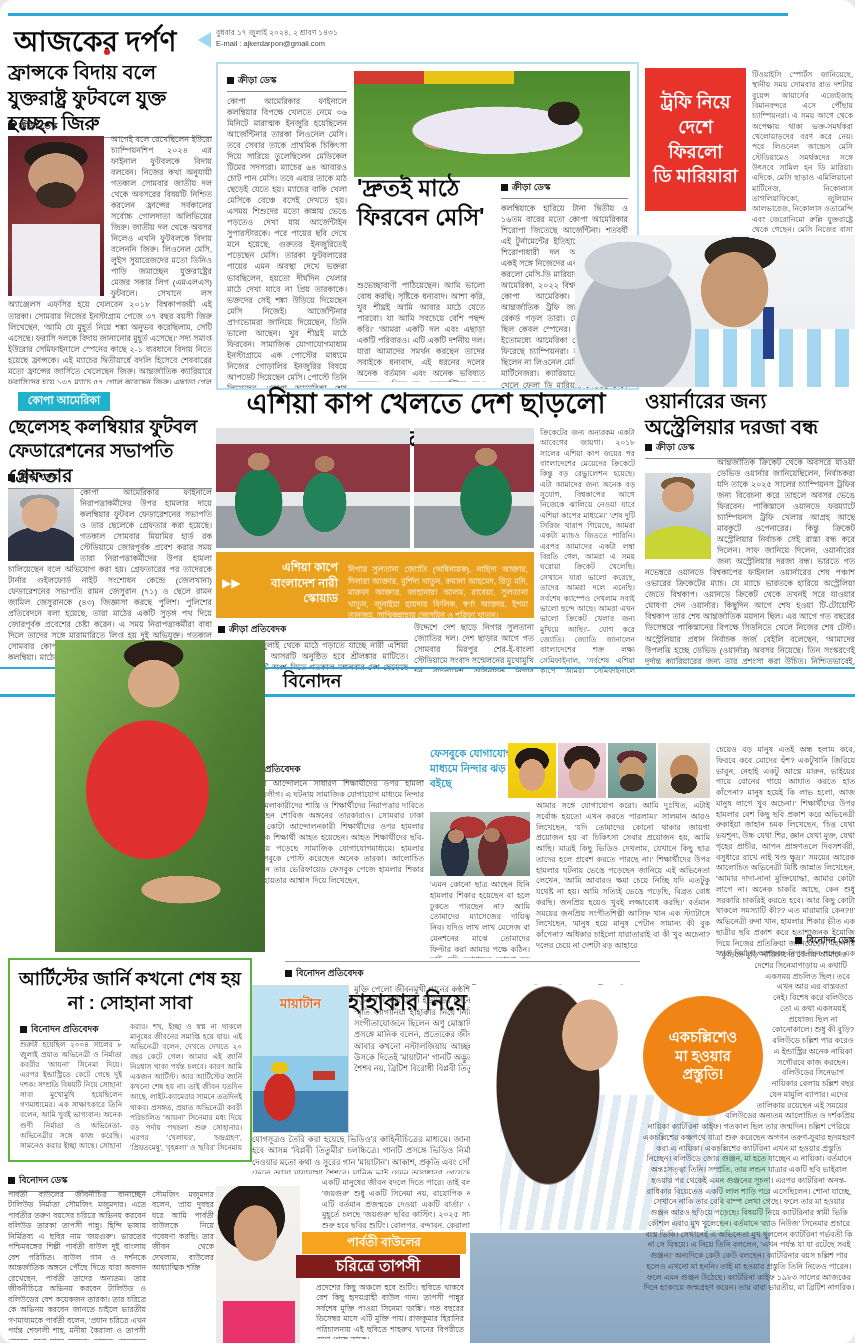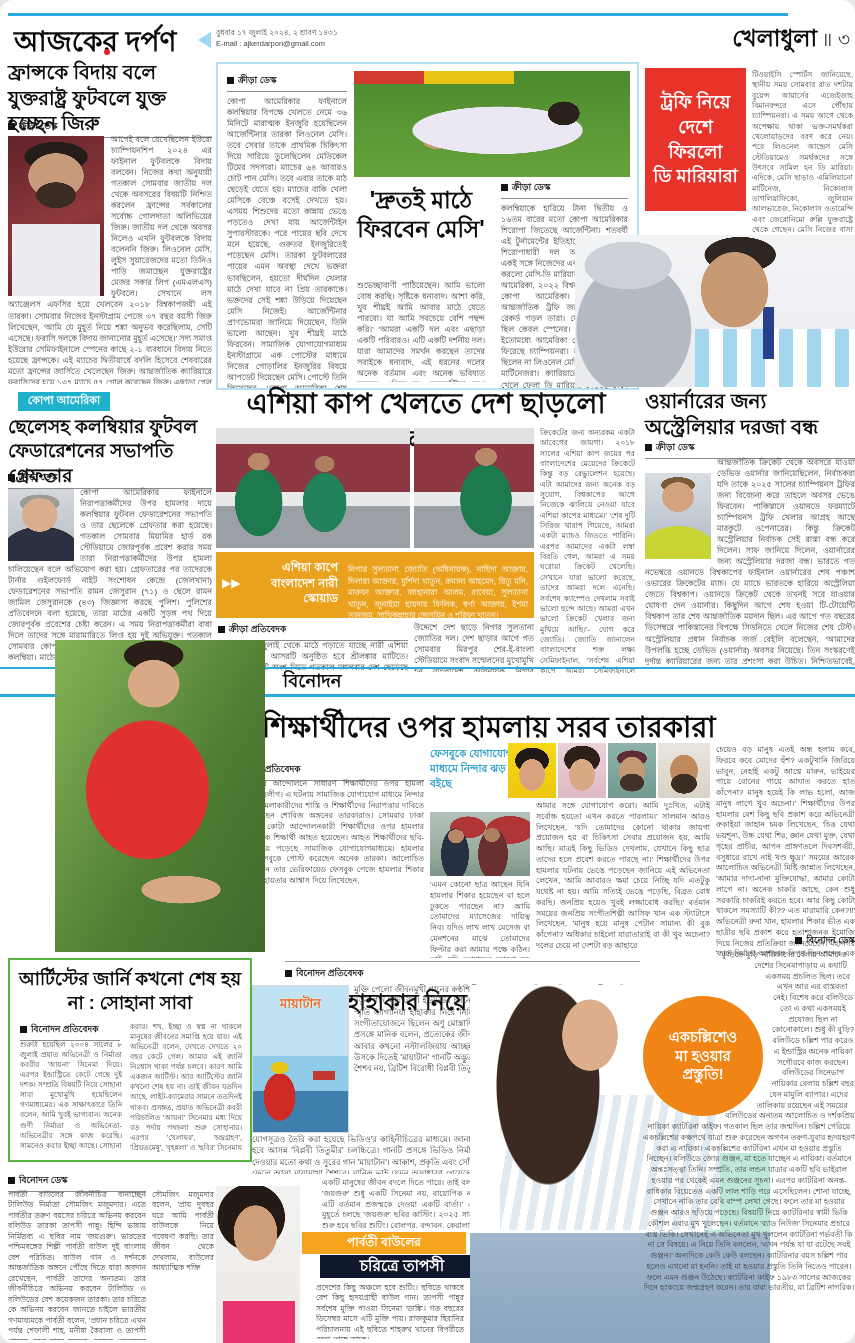--- a/index.html
+++ b/index.html
@@ -108,45 +108,41 @@
 <div id="page">
 
   <div class="abs cyanline" style="left:8px;top:13px;width:780px;height:3px;"></div>
   <div class="abs" style="left:14px;top:20px;font-size:28px;font-weight:bold;color:#0a0a0a;">আজকের দর্পণ</div>
   <div class="abs" style="left:104px;top:49px;width:6px;height:6px;border-radius:50%;background:#e1231f;"></div>
   <div class="abs" style="left:198px;top:32px;width:0;height:0;border-right:13px solid #9bd7f2;border-top:8px solid transparent;border-bottom:8px solid transparent;"></div>
   <div class="abs" style="left:216px;top:27px;width:150px;font-size:7.5px;color:#444;line-height:1.5;">
     <div>বুধবার ১৭ জুলাই ২০২৪, ২ শ্রাবণ ১৪৩১</div>
     <div>E-mail : ajkerdarpon@gmail.com</div>
   </div>
-  <div class="abs" style="left:640px;top:20px;width:210px;text-align:right;">
-    <span style="font-size:23px;font-weight:bold;color:#0a0a0a;">খেলাধুলা</span>
-    <span style="font-size:19px;color:#333;">॥ ৩</span>
-  </div>
 
   <div class="abs hl" style="left:8px;top:60px;width:204px;font-size:19.5px;">ফ্রান্সকে বিদায় বলে যুক্তরাষ্ট্র ফুটবলে যুক্ত হচ্ছেন জিরু</div>
   <div class="abs byline" style="left:8px;top:119px;width:204px;">
     <span class="sq"></span>
     <span>ক্রীড়া ডেস্ক</span>
   </div>
   <div class="abs btxt" style="left:8px;top:134px;width:204px;height:250px;">
     <span class="ph ph-giroud" style="position:relative;float:left;width:96px;height:160px;margin:2px 7px 2px 0;display:block;"></span>
     <span>আগেই বলে রেখেছিলেন ইউরো চ্যাম্পিয়নশিপ ২০২৪ এর ফাইনাল ফুটবলকে বিদায় বলবেন। নিজের কথা অনুযায়ী গতকাল সোমবার জাতীয় দল থেকে অবসরের বিষয়টি নিশ্চিত করলেন ফ্রান্সের সর্বকালের সর্বোচ্চ গোলদাতা অলিভিয়ের জিরু। জাতীয় দল থেকে অবসর নিলেও এখনি ফুটবলকে বিদায় বলেননি জিরু। লিওনেল মেসি, লুইস সুয়ারেজদের মতো তিনিও পাড়ি জমাচ্ছেন যুক্তরাষ্ট্রের মেজর সকার লিগ (এমএলএস) ফুটবলে। সেখানে লস অ্যাঞ্জেলস এফসির হয়ে খেলবেন ২০১৮ বিশ্বকাপজয়ী এই তারকা। সোমবার নিজের ইনস্টাগ্রাম পেজে ৩৭ বছর বয়সী জিরু লিখেছেন, 'আমি যে মুহূর্ত নিয়ে শঙ্কা অনুভব করেছিলাম, সেটি এসেছে। ফরাসি দলকে বিদায় জানানোর মুহূর্ত এসেছে।' সদ্য সমাপ্ত ইউরোর সেমিফাইনালে স্পেনের কাছে ২-১ ব্যবধানে বিদায় নিতে হয়েছে ফ্রান্সকে। এই ম্যাচের দ্বিতীয়ার্ধে বদলি হিসেবে শেষবারের মতো ফ্রান্সের জার্সিতে খেলেছেন জিরু। আন্তর্জাতিক ক্যারিয়ারে ফরাসিদের হয়ে ১৩৭ ম্যাচে ৫৭ গোল করেছেন জিরু। এছাড়া গেল ১৮ বছর ধরে ফ্রান্স, ইতালি ও ইংল্যান্ডের পেশাদার লিগে খেলেছেন তিনি। সর্বশেষ ইতালির ক্লাব এসি মিলানে খেলেছেন এই ফরাসি তারকা। এবার ২০২৫ সাল পর্যন্ত লস অ্যাঞ্জেলসের হয়ে খেলবেন তিনি।</span>
   </div>
 
   <div class="abs" style="left:216px;top:62px;width:419px;height:324px;border:2px solid #b5e0f3;">
     <div class="abs" style="left:9px;top:9px;width:120px;">
       <div class="byline">
           <span class="sq"></span>
           <span>ক্রীড়া ডেস্ক</span>
         </div>
       <div class="btxt" style="width:120px;height:292px;margin-top:4px;">কোপা আমেরিকার ফাইনালে কলম্বিয়ার বিপক্ষে খেলতে নেমে ৩৬ মিনিটে মারাত্মক ইনজুরি হয়েছিলেন আর্জেন্টিনার তারকা লিওনেল মেসি। তবে সেবার তাকে প্রাথমিক চিকিৎসা দিয়ে সারিয়ে তুলেছিলেন মেডিকেল টিমের সদস্যরা। ম্যাচের ৬৪ আবারও চোট পান মেসি। তবে এবার তাকে মাঠ ছেড়েই যেতে হয়। ম্যাচের বাকি খেলা মেসিকে বেঞ্চে বসেই দেখতে হয়। এসময় শিশুদের মতো কান্নায় ভেঙে পড়তেও দেখা যায় আর্জেন্টাইন সুপারস্টারকে। পরে পায়ের ছবি দেখে মনে হয়েছে, গুরুতর ইনজুরিতেই পড়েছেন মেসি। তারকা ফুটবলারের পায়ের এমন অবস্থা দেখে ভক্তরা ভাবছিলেন, হয়তো দীর্ঘদিন খেলার মাঠে দেখা যাবে না প্রিয় তারকাকে। ভক্তদের সেই শঙ্কা উড়িয়ে দিয়েছেন মেসি নিজেই। আর্জেন্টিনার প্রাণভোমরা জানিয়ে দিয়েছেন, তিনি ভালো আছেন। খুব শীঘ্রই মাঠে ফিরবেন। সামাজিক যোগাযোগমাধ্যম ইনস্টাগ্রামে এক পোস্টের মাধ্যমে নিজের গোড়ালির ইনজুরির বিষয়ে আপডেট দিয়েছেন মেসি। পোস্টে তিনি লিখেছেন, 'কোপা আমেরিকা শেষ হয়েছে এবং প্রথমে আমি সবাইকে ধন্যবাদ জানাতে চাই, যারা আমাকে বিভিন্ন বার্তা এবং</div>
     </div>
     <div class="ph ph-messi" style="left:136px;top:7px;width:276px;height:106px;"></div>
-    <div class="abs hl" style="left:139px;top:122px;width:128px;font-size:23px;text-align:center;line-height:1.25;">'দ্রুতই মাঠে ফিরবেন মেসি'</div>
+    <div class="abs hl" style="left:139px;top:110px;width:128px;font-size:23px;text-align:left;line-height:1.25;">'দ্রুতই মাঠে ফিরবেন মেসি'</div>
     <div class="abs btxt" style="left:139px;top:216px;width:128px;height:102px;">শুভেচ্ছাবাণী পাঠিয়েছেন। আমি ভালো বোধ করছি। সৃষ্টিকে ধন্যবাদ। আশা করি, খুব শীঘ্রই আমি আবার মাঠে যেতে পারবো। যা আমি সবচেয়ে বেশি পছন্দ করি।' 'আমরা একটি দল এবং এছাড়া একটি পরিবারও। এটি একটি দর্শনীয় দল। যারা আমাদের সমর্থন করছেন তাদের সবাইকে ধন্যবাদ, এই ধরনের দলের অনেক বর্তমান এবং অনেক ভবিষ্যত রয়েছে। এগিয়ে যাও আর্জেন্টিনা'-যোগ করেন মেসি।</div>
     <div class="abs" style="left:283px;top:116px;width:127px;">
       <div class="byline">
           <span class="sq"></span>
           <span>ক্রীড়া ডেস্ক</span>
         </div>
       <div class="btxt" style="width:127px;height:186px;margin-top:4px;">কলম্বিয়াকে হারিয়ে টানা দ্বিতীয় ও ১৬তম বারের মতো কোপা আমেরিকার শিরোপা জিতেছে আর্জেন্টিনা। শতবর্ষী এই টুর্নামেন্টের ইতিহাসে এখন সর্বোচ্চ শিরোপাধারী দল আলবিসেলেস্তেরা। একই সঙ্গে নিজেদের এক চক্রপূরণ সম্পন্ন করলো মেসি-ডি মারিয়ারা। ২০২১ কোপা আমেরিকা, ২০২২ বিশ্বকাপ আর ২০২৪ কোপা আমেরিকা। টানা তিন আন্তর্জাতিক ট্রফি জয়ের এক বিরল রেকর্ড গড়ল তারা। যে কীর্তি এতদিন ছিল কেবল স্পেনের। ট্রফি জয়ের পর ইতোমধ্যে আমেরিকা থেকে নিজ দেশে ফিরেছে চ্যাম্পিয়নরা। তবে দলের সঙ্গে ছিলেন না লিওনেল মেসি ও এমিলিয়ানো মার্টিনেজরা। ক্যারিয়ারের বিদায়ী ম্যাচ খেলে ফেলা ডি মারিয়ার নেতৃত্বে দেশে ফিরেছে আর্জেন্টিনা টিম। সঙ্গে ছিলেন কোচ লিওনেল স্ক্যালোনি এবং দেশটির ফুটবল ফেডারেশনের সভাপতি ক্লদিও তাপিয়াও।</div>
     </div>
   </div>
 
@@ -206,21 +202,20 @@
   <div class="abs" style="left:8px;top:958px;width:240px;height:200px;border:2px solid #58b43c;background:#fff;z-index:6;">
     <div class="hl" style="margin:8px 6px 4px;font-size:18px;text-align:center;">আর্টিস্টের জার্নি কখনো শেষ হয় না : সোহানা সাবা</div>
     <div class="byline" style="position:absolute;left:10px;top:62px;width:100px;">
         <span class="sq"></span>
         <span>বিনোদন প্রতিবেদক</span>
       </div>
     <div class="btxt" style="position:absolute;left:10px;top:80px;width:102px;height:112px;font-size:7.3px;">শুরুটা হয়েছিল ২০০৪ সালের ৮ জুলাই প্রয়াত অভিনেত্রী ও নির্মাতা কবরীর 'আয়না' সিনেমা দিয়ে। এরপর ইন্ডাস্ট্রিতে কেটে গেছে দুই দশক। সম্প্রতি বিষয়টি নিয়ে সোহানা সাবা মুখোমুখি হয়েছিলেন গণমাধ্যমের। এক সাক্ষাৎকারে তিনি বলেন, আমি খুবই ভাগ্যবান। অনেক গুণী নির্মাতা ও অভিনেতা-অভিনেত্রীর সঙ্গে কাজ করেছি। সামনেও করার ইচ্ছা আছে। সোহানা সাবা আরও বলেন, মানুষের তো কত ইচ্ছাই থাকে। অভিনেত্রী হিসেবে আমারও তো স্বপ্ন আছে জেমস ক্যামেরনের সঙ্গে কাজ</div>
     <div class="btxt" style="position:absolute;left:120px;top:62px;width:112px;height:130px;font-size:7.3px;">করার। শখ, ইচ্ছা ও স্বপ্ন না থাকলে মানুষের জীবনের সমাপ্তি হয়ে যায়। এই অভিনেত্রী বলেন, দেখতে দেখতে ২০ বছর কেটে গেল। আমার এই জার্নি নিঃশ্বাস থাকা পর্যন্ত চলবে। কারণ আমি একজন আর্টিস্ট। আর আর্টিস্টের জার্নি কখনো শেষ হয় না। তাই জীবন যতদিন আছে, লাইট-ক্যামেরার সামনে ততদিনই থাকব। প্রসঙ্গত, প্রয়াত অভিনেত্রী কবরী পরিচালিত 'আয়না' সিনেমার মধ্য দিয়ে বড় পর্দায় পথচলা শুরু সোহানার। এরপর 'খেলাঘর', 'চন্দ্রগ্রহণ', 'প্রিয়তমেষু', 'বৃহন্নলা' ও 'ছবির' সিনেমায় কাজ করে রেখেছেন নিজের প্রতিভার ছাপ। হয়েছেন প্রশংসিতও।</div>
   </div>
 
-  <div class="abs hl" style="left:262px;top:708px;width:590px;font-size:29px;">শিক্ষার্থীদের ওপর হামলায় সরব তারকারা</div>
   <div class="abs byline" style="left:222px;top:762px;width:202px;">
       <span class="sq"></span>
       <span>বিনোদন প্রতিবেদক</span>
     </div>
   <div class="abs btxt" style="left:222px;top:779px;width:202px;height:180px;font-size:7.8px;">কোটা সংস্কার আন্দোলনে সাধারণ শিক্ষার্থীদের ওপর হামলা চালিয়েছে ছাত্রলীগ। এ ঘটনায় সামাজিক যোগাযোগ মাধ্যমে নিন্দার ঝড় বইছে। হামলাকারীদের শাস্তি ও শিক্ষার্থীদের নিরাপত্তার দাবিতে সোচ্চার হয়েছেন শোবিজ অঙ্গনের তারকারাও। সোমবার ঢাকা বিশ্ববিদ্যালয়ে কোটা আন্দোলনকারী শিক্ষার্থীদের ওপর হামলার ঘটনায় শতাধিক শিক্ষার্থী আহত হয়েছেন। আহত শিক্ষার্থীদের ছবি-ভিডিও ছড়িয়ে পড়েছে সামাজিক যোগাযোগমাধ্যমে। হামলার প্রতিবাদে ফেসবুকে পোস্ট করেছেন অনেক তারকা। আলোচিত তারকা সালমান তার ভেরিফায়েড ফেসবুক পেজে হামলার শিকার শিক্ষার্থীদের সহায়তার আশ্বাস দিয়ে লিখেছেন,</div>
   <div class="abs" style="left:430px;top:746px;width:98px;font-size:10.5px;font-weight:bold;color:#2f9ec7;line-height:1.45;">ফেসবুকে যোগাযোগ মাধ্যমে নিন্দার ঝড় বইছে</div>
   <div class="ph ph-face1" style="left:508px;top:743px;width:48px;height:55px;"></div>
   <div class="ph ph-face2" style="left:558px;top:743px;width:48px;height:55px;"></div>
   <div class="ph ph-face3" style="left:608px;top:743px;width:48px;height:55px;"></div>
   <div class="ph ph-face4" style="left:658px;top:743px;width:52px;height:55px;"></div>
@@ -257,16 +252,16 @@
 
   <div class="abs byline" style="left:8px;top:1173px;width:138px;">
       <span class="sq"></span>
       <span>বিনোদন ডেস্ক</span>
     </div>
   <div class="abs btxt" style="left:8px;top:1190px;width:138px;height:150px;font-size:7.6px;">পার্বতী বাউলের জীবনীচিত্র বানাচ্ছেন টালিউড নির্মাতা সৌমজিৎ মজুমদার। এতে পার্বতীর তরুণ বয়সের চরিত্রে অভিনয় করবেন বলিউড তারকা তাপসী পান্নু। হিন্দি ভাষায় নির্মিতব্য এ ছবির নাম 'জয়গুরু'। ভারতের পশ্চিমবঙ্গের শিল্পী পার্বতী বাউল দুই বাংলায় বেশ পরিচিত। বাউল গান ও দর্শনকে আন্তর্জাতিক অঙ্গনে পৌঁছে দিতে যারা অবদান রেখেছেন, পার্বতী তাদের অন্যতম। তার জীবনীচিত্রে অভিনয় করবেন টালিউড ও বলিউডের বেশ কয়েকজন তারকা। তার চরিত্রে কে অভিনয় করবেন জানতে চাইলে ভারতীয় গণমাধ্যমকে পার্বতী বলেন, 'প্রধান চরিত্রে এখন পর্যন্ত শেফালী শাহ, মনীষা কৈরালা ও তাপসী পান্নুকে দেখা যাবে হয়তো। তাদের প্রত্যেকের অভিনয় আমার খুব ভালো লাগে।' 'জয়গুরু' প্রসঙ্গে ভারতীয় গণমাধ্যমে পরিচালক</div>
   <div class="abs btxt" style="left:152px;top:1190px;width:62px;height:150px;font-size:7.6px;">সৌমজিৎ মজুমদার বলেন, 'প্রায় দুবছর ধরে আমি পার্বতী বাউলকে নিয়ে গবেষণা করছি। তার জীবন থেকে দেখলাম, বাউলের আধ্যাত্মিক শক্তি</div>
   <div class="ph ph-taapsee" style="left:216px;top:1186px;width:84px;height:157px;"></div>
   <div class="abs btxt" style="left:322px;top:1178px;width:156px;height:50px;font-size:7.8px;">একটি মানুষের জীবন বদলে দিতে পারে। তাই বলব, 'জয়গুরু' শুধু একটি সিনেমা নয়, বায়োপিক নয়, এটি বর্তমান প্রজন্মকে দেওয়া একটি বার্তা।' এই মুহূর্তে চলছে 'জয়গুরু' ছবির কাস্টিং। ২০২৫ সালে শুরু হবে ছবির শুটিং। বোলপুর, বৃন্দাবন, কেরালা ও উত্তর</div>
   <div class="abs" style="left:302px;top:1232px;width:164px;height:22px;background:#f6a41d;color:#fff;font-weight:bold;font-size:12px;display:flex;align-items:center;justify-content:center;">পার্বতী বাউলের</div>
-  <div class="abs" style="left:320px;top:1255px;width:164px;height:23px;background:#0f172a;color:#fff;font-weight:bold;font-size:15.5px;display:flex;align-items:center;justify-content:center;">চরিত্রে তাপসী</div>
+  <div class="abs" style="left:296px;top:1255px;width:164px;height:23px;background:#7f1d1d;color:#fff;font-weight:bold;font-size:15.5px;display:flex;align-items:center;justify-content:center;">চরিত্রে তাপসী</div>
   <div class="abs btxt" style="left:316px;top:1283px;width:148px;height:56px;font-size:7.6px;">প্রদেশের কিছু অঞ্চলে হবে শুটিং। ছবিতে থাকবে বেশ কিছু হৃদয়গ্রাহী বাউল গান। তাপসী পান্নুর সর্বশেষ মুক্তি পাওয়া সিনেমা 'ডাঙ্কি'। গত বছরের ডিসেম্বর মাসে এটি মুক্তি পায়। রাজকুমার হিরানির পরিচালনায় এই ছবিতে শাহরুখ খানের বিপরীতে দেখা গেছে তাকে।</div>
 
 </div>
 
 </body></html>

